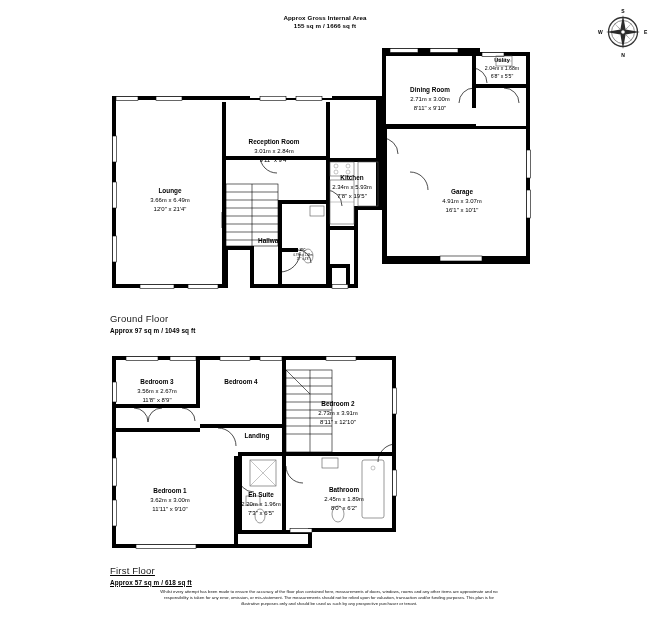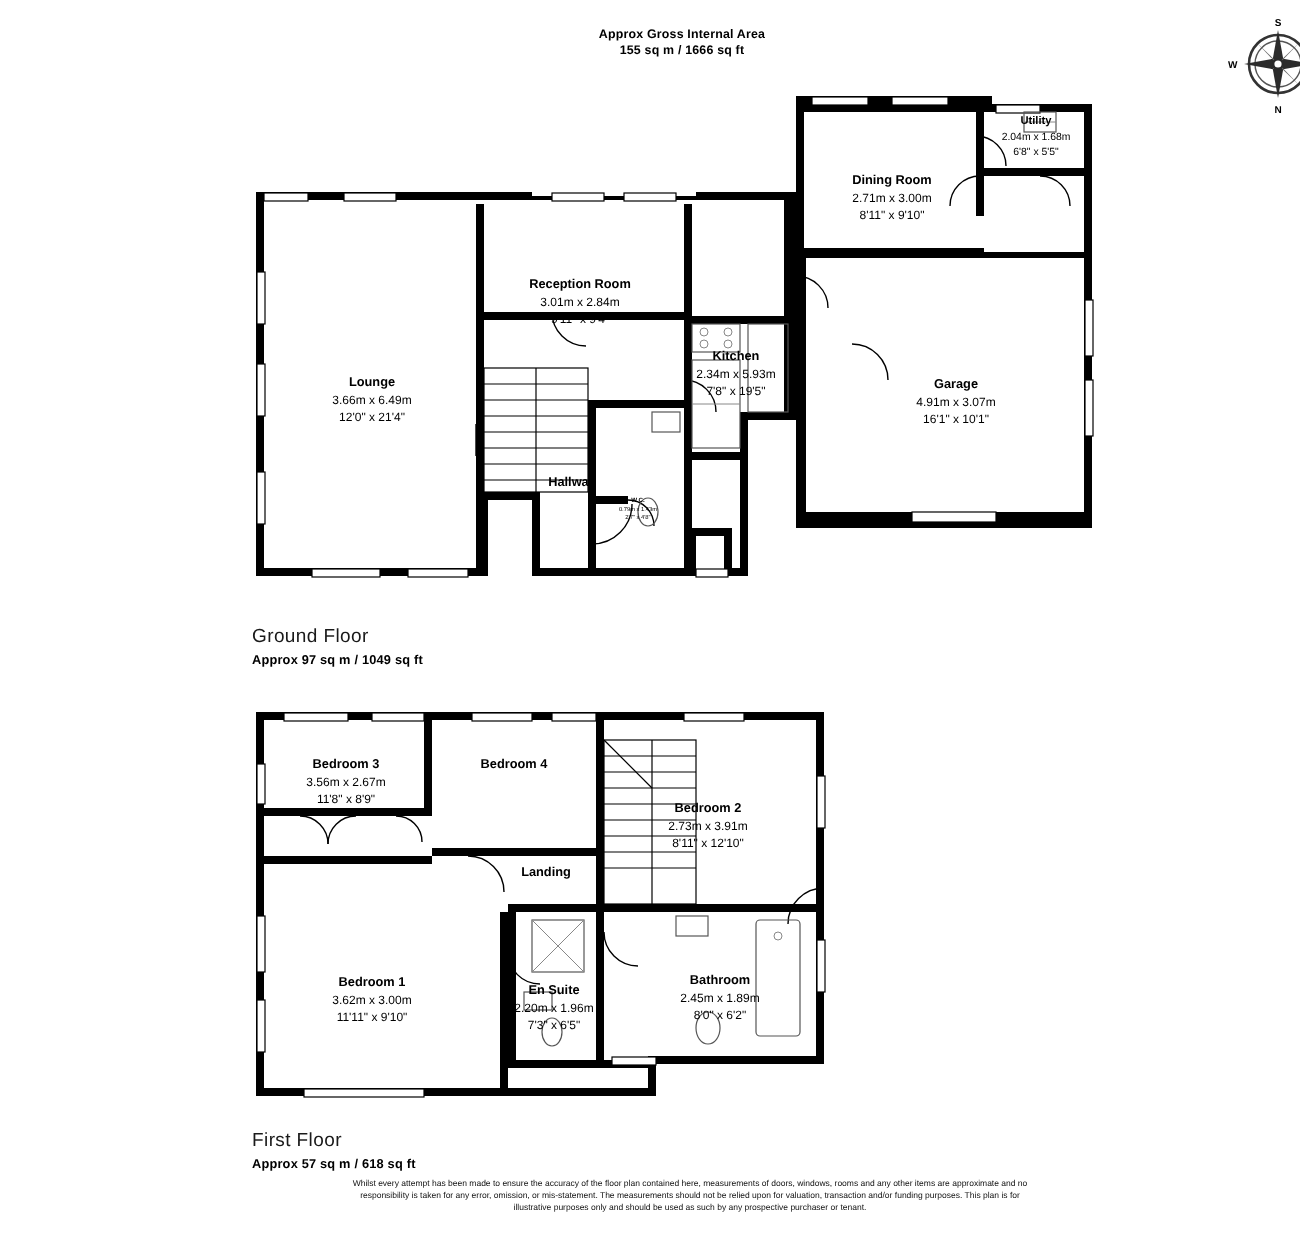--- a/index.html
+++ b/index.html
@@ -10,21 +10,21 @@
   body {
     width: 650px;
     height: 625px;
     position: relative;
     font-family: "Liberation Sans", sans-serif;
     color: #000000;
     overflow: hidden;
   }
   .page {
     position: absolute;
-    left: 16px; top: 0;
+    left: 0; top: 0;
     width: 591px;
     height: 625px;
   }
 
   
   .header {
     position: absolute;
     left: 225px;
     top: 14px;
     width: 200px;
@@ -62,21 +62,21 @@
     color: #1a1a1a;
     letter-spacing: .2px;
   }
   .floor-caption .fc-sub {
     font-size: 6.4px;
     font-weight: bold;
     margin-top: 2.5px;
     letter-spacing: .1px;
   }
   #ground-caption { top: 313px; }
-  #first-caption  { top: 565px; }
+  #first-caption  { top: 565px; text-decoration: underline; }
 
   
   .disclaimer {
     position: absolute;
     left: 157px;
     top: 589px;
     width: 344px;
     font-size: 4.25px;
     line-height: 6.2px;
     text-align: center;

